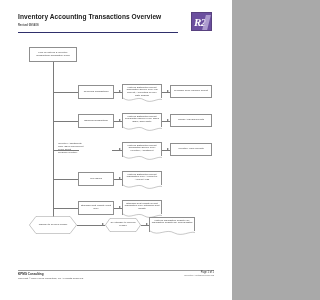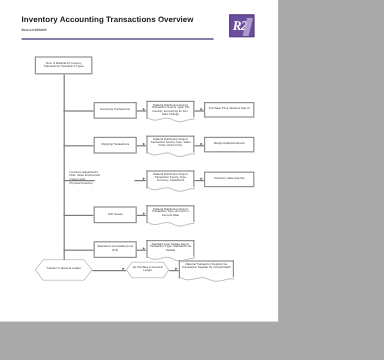--- a/index.html
+++ b/index.html
@@ -6,21 +6,21 @@
   * { box-sizing: border-box; }
   html, body {
     margin: 0; padding: 0;
     width: 232px; height: 300px;
     background: #a9a9a9;
     font-family: "Liberation Sans", sans-serif;
     overflow: hidden;
   }
   #page {
     position: relative;
-    width: 232px; height: 268px;
+    width: 232px; height: 300px;
     background: #ffffff;
     overflow: hidden;
   }
 
   
   #header {
     position: absolute;
     left: 18px; top: 13px;
     width: 196px; height: 24px;
   }

